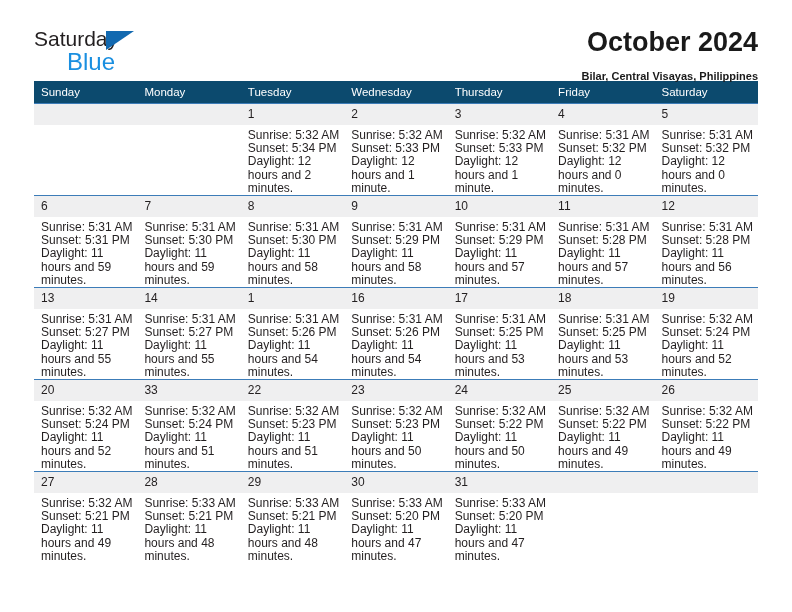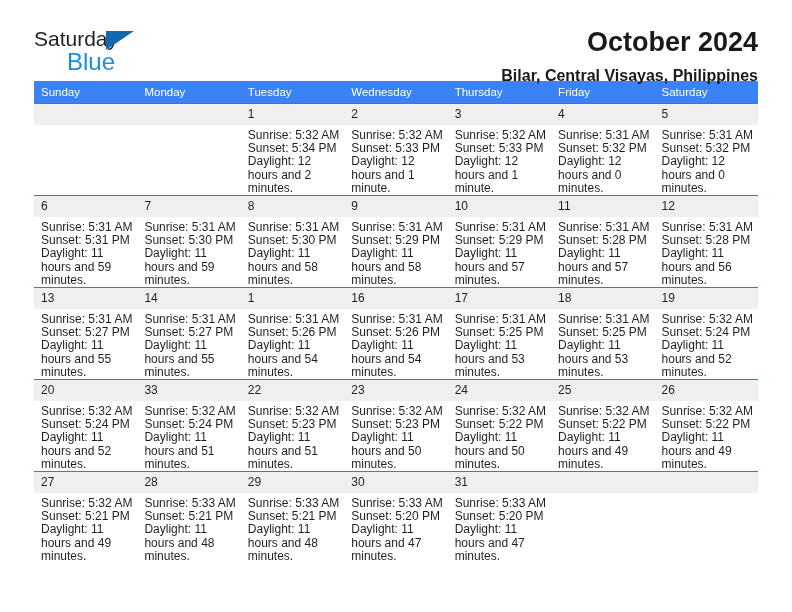--- a/index.html
+++ b/index.html
@@ -71,38 +71,38 @@
     flex: none;
   }
   .cal-title {
     font-size: 27px;
     color: #1a1a1a;
     line-height: 32px;
     white-space: nowrap;
     font-weight: bold;
   }
   .cal-subtitle {
-    font-size: 16px;
+    font-size: 11px;
     color: #1a1a1a;
     line-height: 20px;
     margin-top: 8px;
     white-space: nowrap;
     font-weight: bold;
   }
 
   
   .calendar {
     width: 724px;
     border-collapse: collapse;
     table-layout: fixed;
     margin-top: 11px;
   }
 
   .calendar thead th {
-    background: #3b82f6;
+    background: #0c4a6e;
     color: #ffffff;
     font-size: 11.5px;
     font-weight: normal;
     text-align: left;
     padding: 5px 0 5px 7px;
     height: 12px;
     border: 0;
   }
 
   .calendar tbody td {

